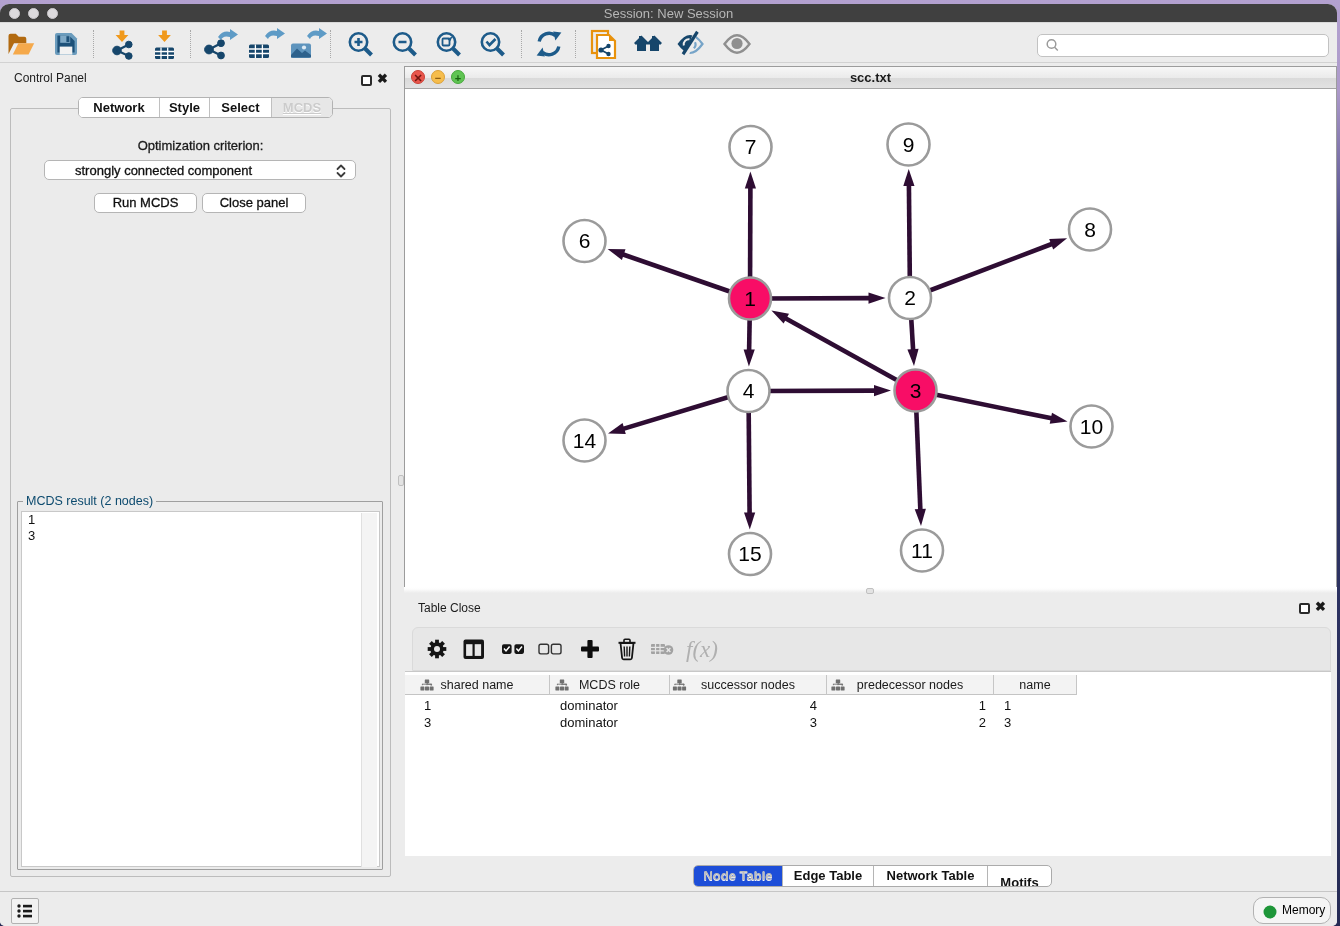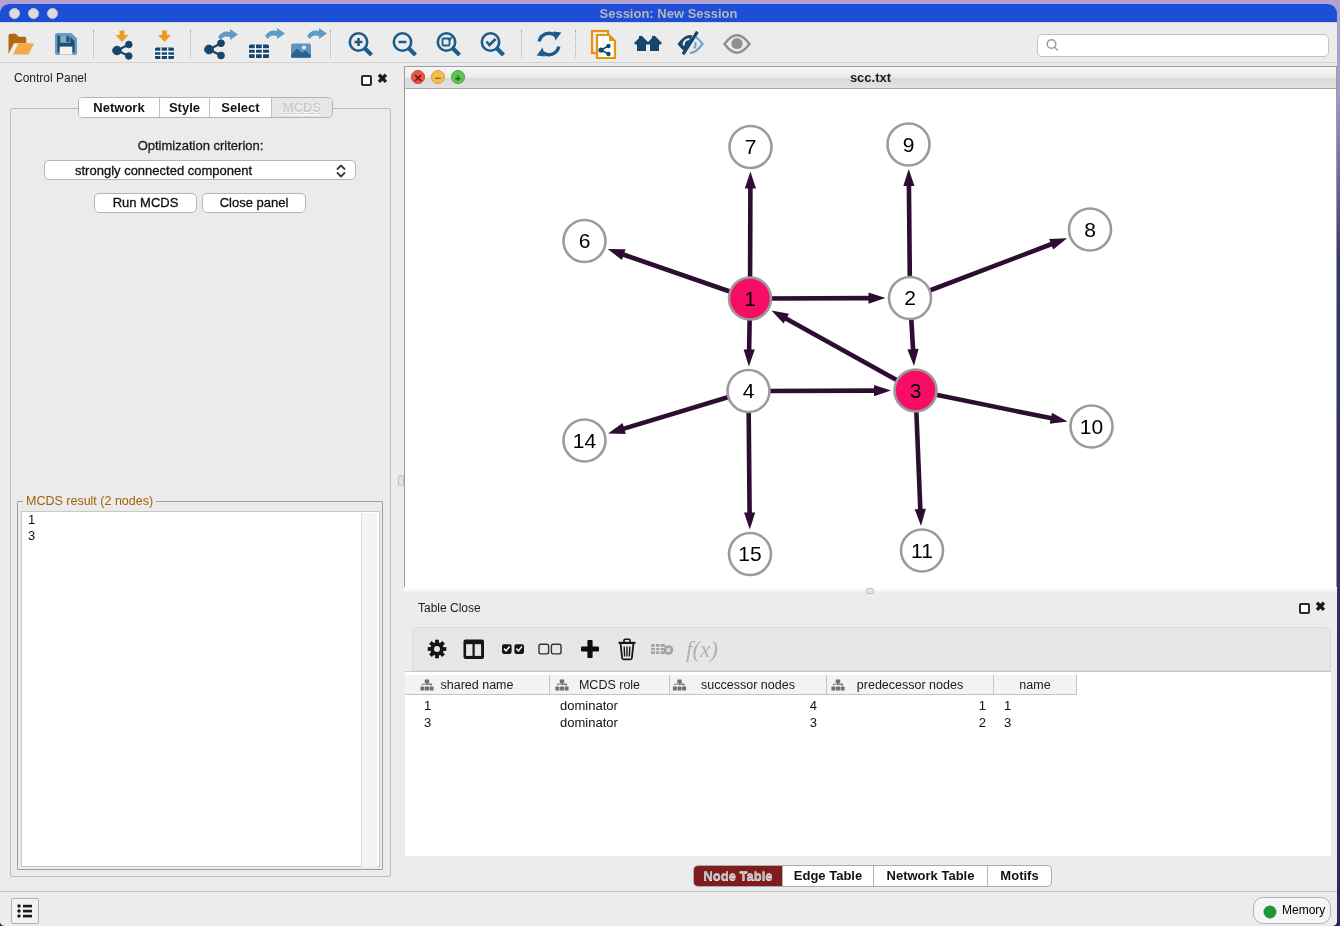--- a/index.html
+++ b/index.html
@@ -3,21 +3,21 @@
 <meta charset="utf-8">
 <style>
 * { margin:0; padding:0; box-sizing:border-box; -webkit-font-smoothing:antialiased; }
 html,body { width:1340px; height:926px; overflow:hidden; }
 body { font-family:"Liberation Sans", sans-serif; position:relative; transform:translateZ(0);
   background:linear-gradient(180deg,#b3a1d0 0px,#ad9aca 90px,#67619b 190px,#33386b 260px,#2e3364 500px,#262b55 926px); }
 .abs { position:absolute; }
 #appwin { position:absolute; left:0; top:4px; width:1337px; height:922px;
   background:#ececec; border-radius:9px 9px 5px 5px; overflow:hidden; }
 #titlebar { position:absolute; left:0; top:0; width:100%; height:19px;
-  background:#1d4ed8; border-bottom:1px solid #d9d9d9;font-weight:bold; }
+  background:#404040; border-bottom:1px solid #d9d9d9; }
 .tl-circle { position:absolute; top:4px; width:11px; height:11px; border-radius:50%;
   background:#dcdadd; border:1px solid #c9c7ca; }
 #wintitle { position:absolute; top:2px; left:0; width:100%; text-align:center;
   font-size:13px; color:#b6b6b6; }
 #toolbar { position:absolute; left:0; top:19px; width:100%; height:40px;
   background:#ececec; border-bottom:1px solid #d2d2d2; }
 .tsep { position:absolute; top:7px; height:28px; width:0;
   border-left:1px dotted #a9a9a9; }
 #searchbox { position:absolute; left:1037px; top:11px; width:292px; height:23px;
   background:#fff; border:1px solid #c2c2c2; border-radius:5px; }
@@ -37,21 +37,21 @@
 #opt-label { position:absolute; left:0; top:134px; width:401px; text-align:center;
   font-size:13px; color:#1b1b1b; -webkit-text-stroke:0.3px #1b1b1b; }
 #dropdown { position:absolute; left:44px; top:156px; width:312px; height:20px;
   background:#fff; border:1px solid #b5b5b5; border-radius:5px;
   font-size:13px; color:#111; line-height:19px; padding-left:30px; -webkit-text-stroke:0.3px #111; }
 .btn { position:absolute; height:20px; background:#fff; border:1px solid #b5b5b5;
   border-radius:5px; font-size:13px; color:#111; text-align:center; line-height:18px; -webkit-text-stroke:0.3px #111; }
 #fieldset { position:absolute; left:17px; top:497px; width:366px; height:369px;
   border:1px solid #9f9f9f; border-radius:1px; }
 #fieldset .legend { position:absolute; left:5px; top:-8px; background:#ebebeb;
-  padding:0 3px; font-size:12.5px; color:#a16207; }
+  padding:0 3px; font-size:12.5px; color:#0c4a6e; }
 #mcds-list { position:absolute; left:3px; top:9px; width:359px; height:356px;
   background:#fff; border:1px solid #c8c8c8; font-size:13px; color:#111; }
 #mcds-sb { position:absolute; right:2px; top:1px; width:16px; height:354px;
   background:#f4f4f4; border-left:1px solid #e0e0e0; }
 
 #sccwin { position:absolute; left:404px; top:62px; width:933px; height:521px;
   border:1px solid #9c9c9c; border-bottom:none; background:#fff; }
 #scc-title { position:absolute; left:0; top:0; width:100%; height:22px;
   background:linear-gradient(180deg,#f7f7f7 0%,#ebebeb 50%,#dadada 55%,#e2e2e2 100%);
   border-bottom:1px solid #a6a6a6; }
@@ -68,21 +68,21 @@
 #tp-hdr { position:absolute; left:0; top:3px; width:672px; height:20px;
   background:#f3f3f3; border-bottom:1px solid #c4c4c4; }
 .th { position:absolute; top:0; height:20px; font-size:12.5px; color:#1a1a1a;
   text-align:center; line-height:20px; border-right:1px solid #c6c6c6; }
 .td { position:absolute; font-size:13px; color:#111; line-height:17px; }
 .btabs { position:absolute; left:693px; top:861px; display:flex; height:22px;
   border:1px solid #ababab; border-radius:5px; background:#fff; overflow:hidden; }
 .btabs .tab { font-size:13px; font-weight:bold; color:#111; text-align:center; line-height:20px;
   border-right:1px solid #b5b5b5; }
 .btabs .tab:last-child { border-right:none; }
-.btabs .tab.dis { background:#7f1d1d; color:#bdbdbd; text-shadow:0 1px 0 #f5f5f5; }
+.btabs .tab.dis { background:#1d4ed8; color:#bdbdbd; text-shadow:0 1px 0 #f5f5f5; }
 
 #statusbar { position:absolute; left:0; top:887px; width:100%; height:35px;
   background:#ececec; border-top:1px solid #c6c6c6; }
 #stat-left { position:absolute; left:11px; top:6px; width:28px; height:26px;
   background:#f2f2f2; border:1px solid #b2b2b2; border-radius:2px; }
 #stat-mem { position:absolute; left:1253px; top:5px; width:78px; height:27px;
   background:#f5f5f5; border:1px solid #b2b2b2; border-radius:10px;
   font-size:12px; color:#000000; }
 </style>
 </head>
@@ -455,21 +455,21 @@
     <div class="td" style="left:19px; top:42px;">3</div>
     <div class="td" style="left:155px; top:42px;">dominator</div>
     <div class="td" style="left:265px; top:42px; width:147px; text-align:right;">3</div>
     <div class="td" style="left:422px; top:42px; width:159px; text-align:right;">2</div>
     <div class="td" style="left:599px; top:42px;">3</div>
   </div>
   <div class="btabs">
     <div class="tab dis" style="width:89px;">Node Table</div>
     <div class="tab" style="width:91px;">Edge Table</div>
     <div class="tab" style="width:114px;">Network Table</div>
-    <div class="tab" style="width:63px;">Motifs</div>
+    <div class="tab" style="width:63px;margin-top:7px;">Motifs</div>
   </div>
 
   <div class="abs" style="left:398px; top:471px; width:6px; height:11px; background:#e3e3e3; border:1px solid #c0c0c0; border-radius:2px;"></div>
   <div class="abs" style="left:866px; top:584px; width:8px; height:6px; background:#e3e3e3; border:1px solid #c0c0c0; border-radius:2px;"></div>
   <div id="statusbar">
     <div id="stat-left">
       <svg width="26" height="24" viewBox="0 0 26 24">
         <g fill="#1a1a1a">
           <circle cx="7" cy="7" r="1.7"></circle>
             <circle cx="7" cy="12" r="1.7"></circle>

